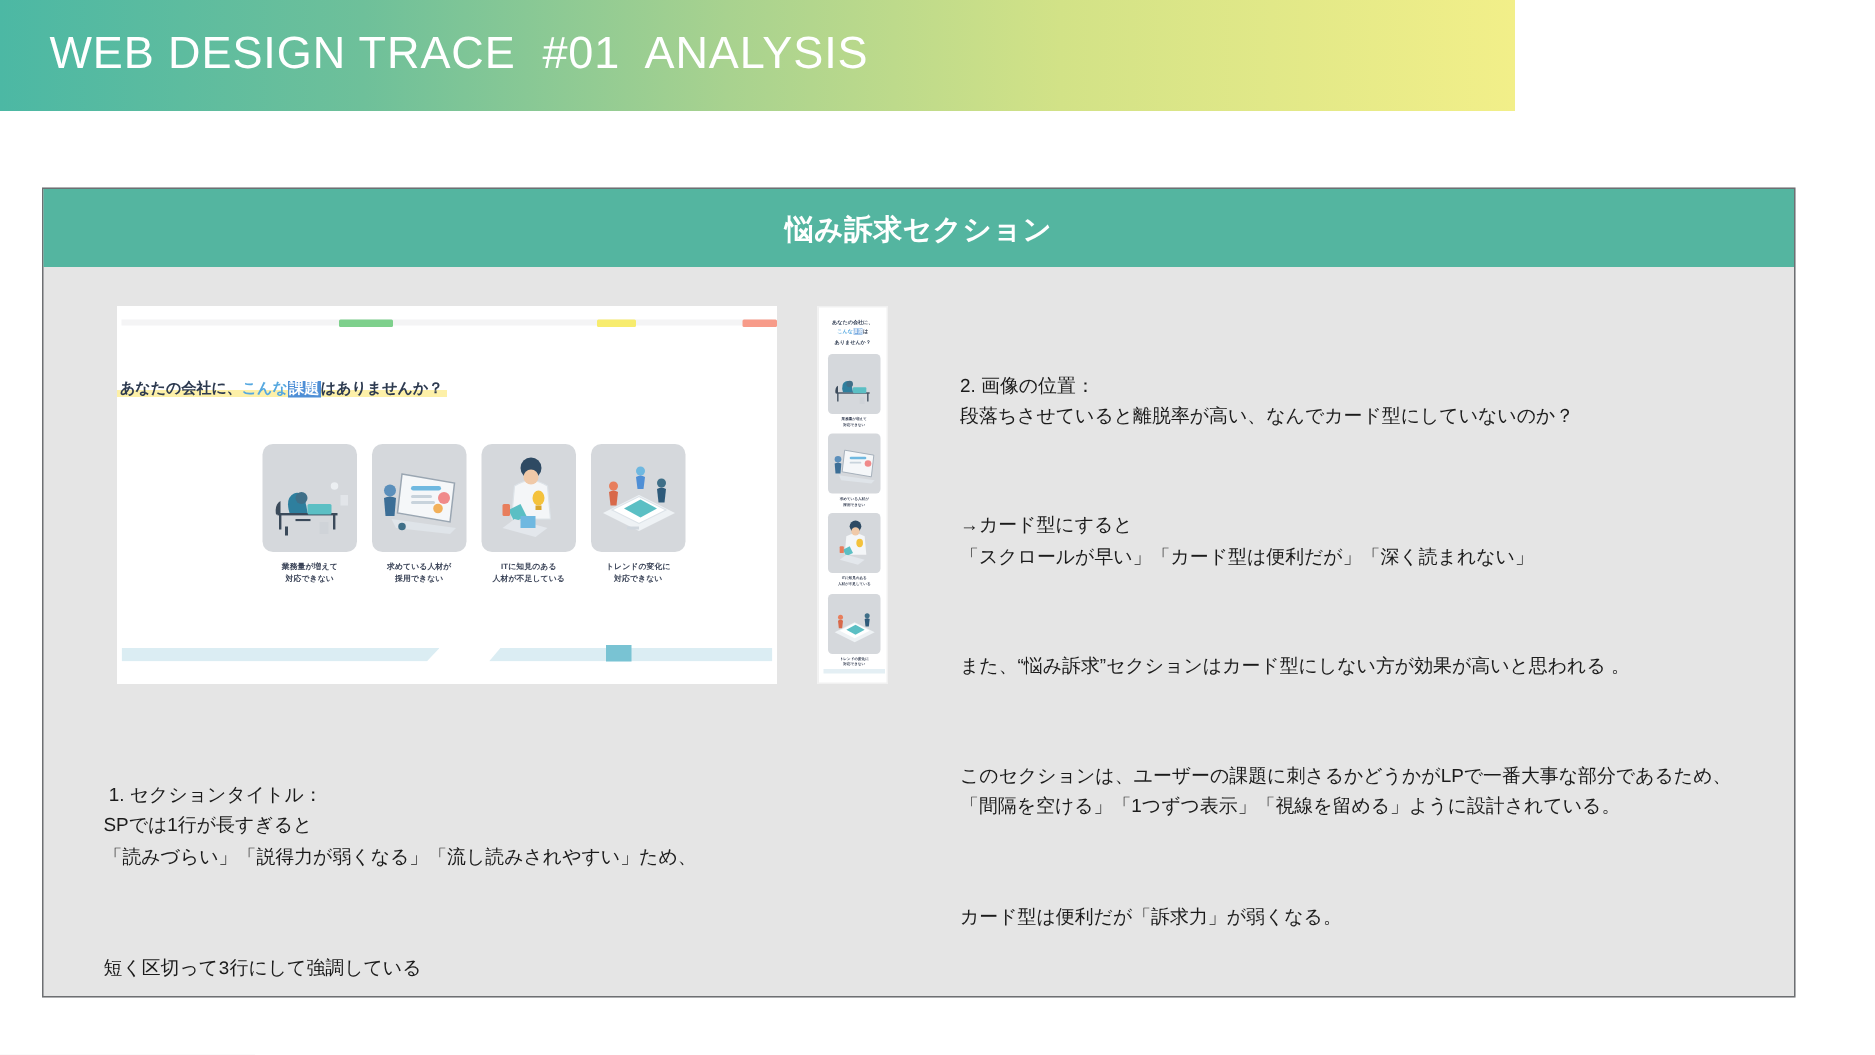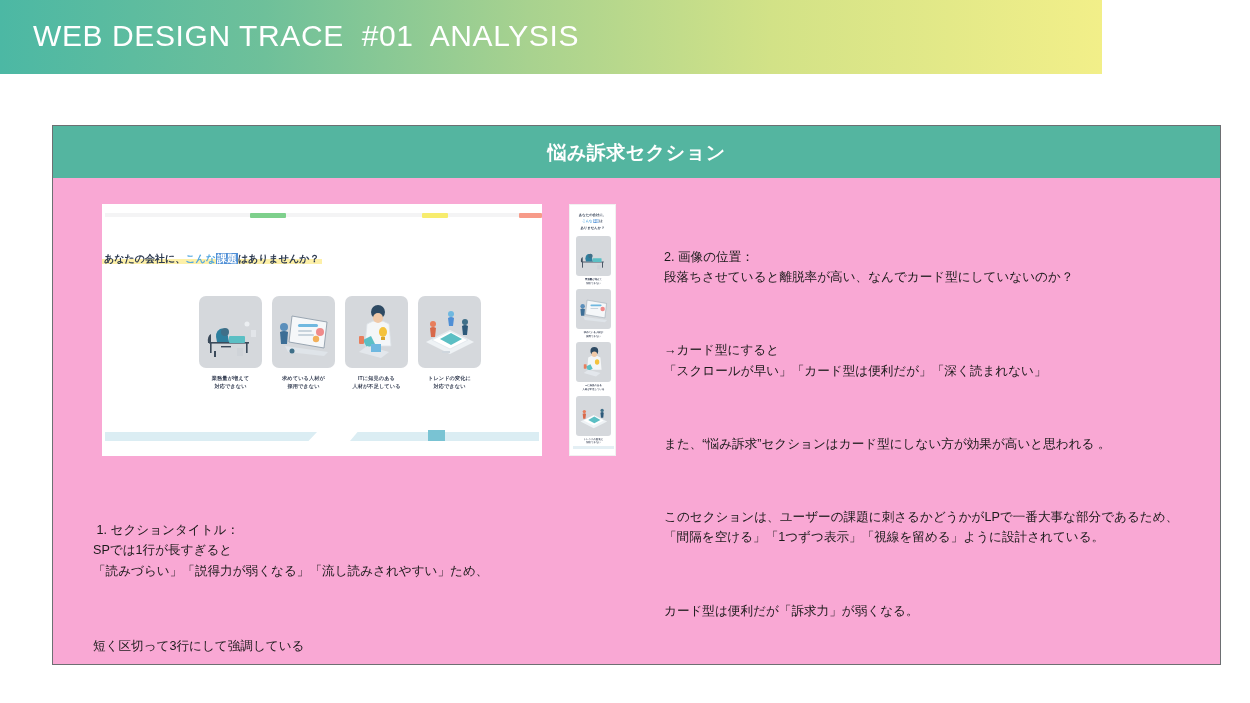--- a/index.html
+++ b/index.html
@@ -6,34 +6,34 @@
   html, body {
     width: 1250px; height: 703px;
     background: #ffffff;
     font-family: "Liberation Sans", "DejaVu Sans", sans-serif;
     overflow: hidden;
   }
   .slide { position: relative; width: 1250px; height: 703px; background: #fff; }
 
   
   .slide-header {
-    position: absolute; left: 0; top: 0; width: 1102px; height: 74px;
+    position: absolute; left: 0; top: 0; width: 1010px; height: 74px;
     background: linear-gradient(90deg, #4cb8a4 0%, #6ec09a 24%, #a8d28f 48%, #d2e287 70%, #f2ef89 100%);
   }
   .slide-header-title {
     position: absolute; left: 33px; top: 19px;
     font-size: 30px; letter-spacing: 0.6px; color: #ffffff; font-weight: 400;
     white-space: pre;
   }
 
   
   .content-card {
-    position: absolute; left: 52px; top: 125px;
+    position: absolute; left: 28px; top: 125px;
     width: 1169px; height: 540px;
-    border: 1px solid #6d6f72; background: #f9a8d4;
+    border: 1px solid #6d6f72; background: #e5e5e5;
   }
   .section-title-bar {
     position: absolute; left: 0; top: 0; width: 100%; height: 52px;
     background: #54b5a0;
   }
   .section-title-text {
     position: absolute; left: 0; top: 14px; width: 100%;
     text-align: center; color: #ffffff; font-size: 19px; font-weight: 700;
     letter-spacing: 0.5px;
   }
@@ -133,21 +133,21 @@
   .notes-right p { margin: 0 0 12px 0; }
   .notes-right p:last-child { margin-bottom: 4px; }
 
   
   .notes-bottom {
     position: absolute; left: 40px; top: 353px; width: 520px;
     font-size: 12.6px; line-height: 1.62; color: #1b1b1b;
     white-space: pre-wrap;
   }
   .notes-bottom p { margin: 0 0 14px 0; }
-  .notes-bottom p:last-child { margin-bottom: 0; }
+  .notes-bottom p:last-child { margin-bottom: 0; font-family: Liberation Mono, monospace; }
 </style>
 </head>
 <body>
 
 <div class="slide">
 
   <div class="slide-header">
     <div class="slide-header-title">WEB DESIGN TRACE  #01  ANALYSIS</div>
   </div>
 

